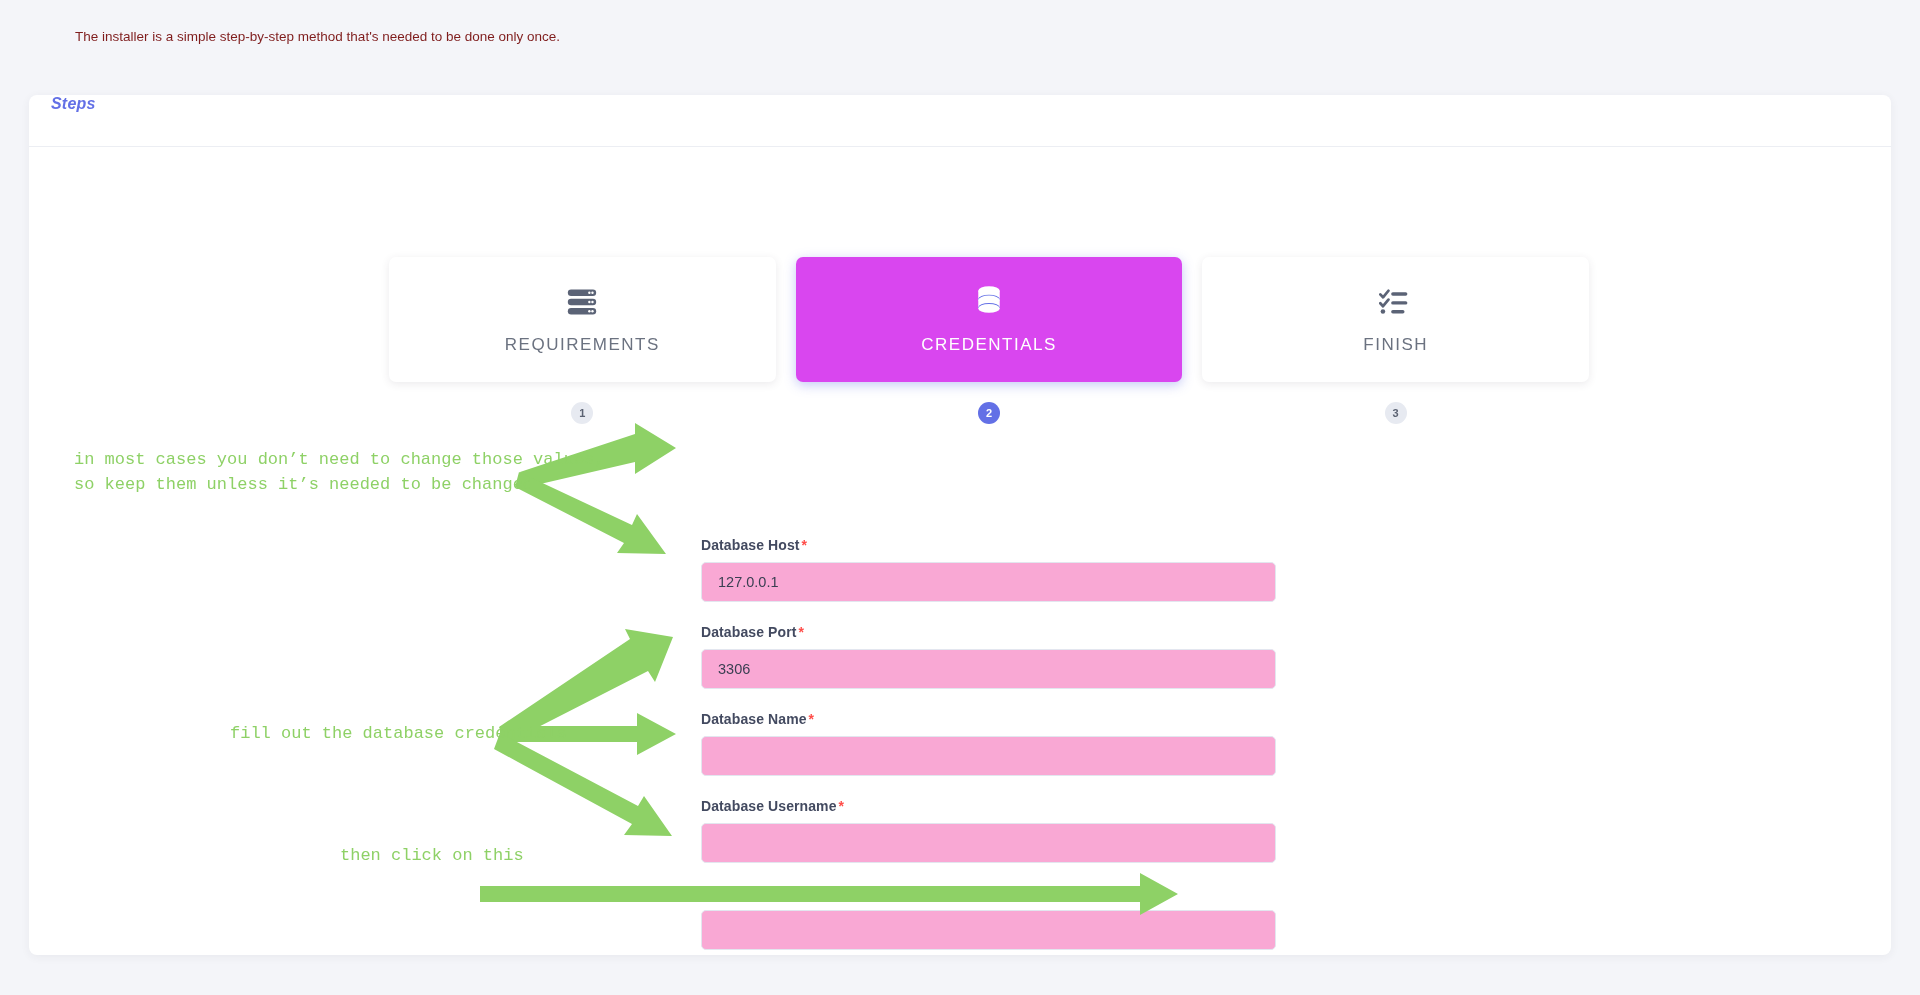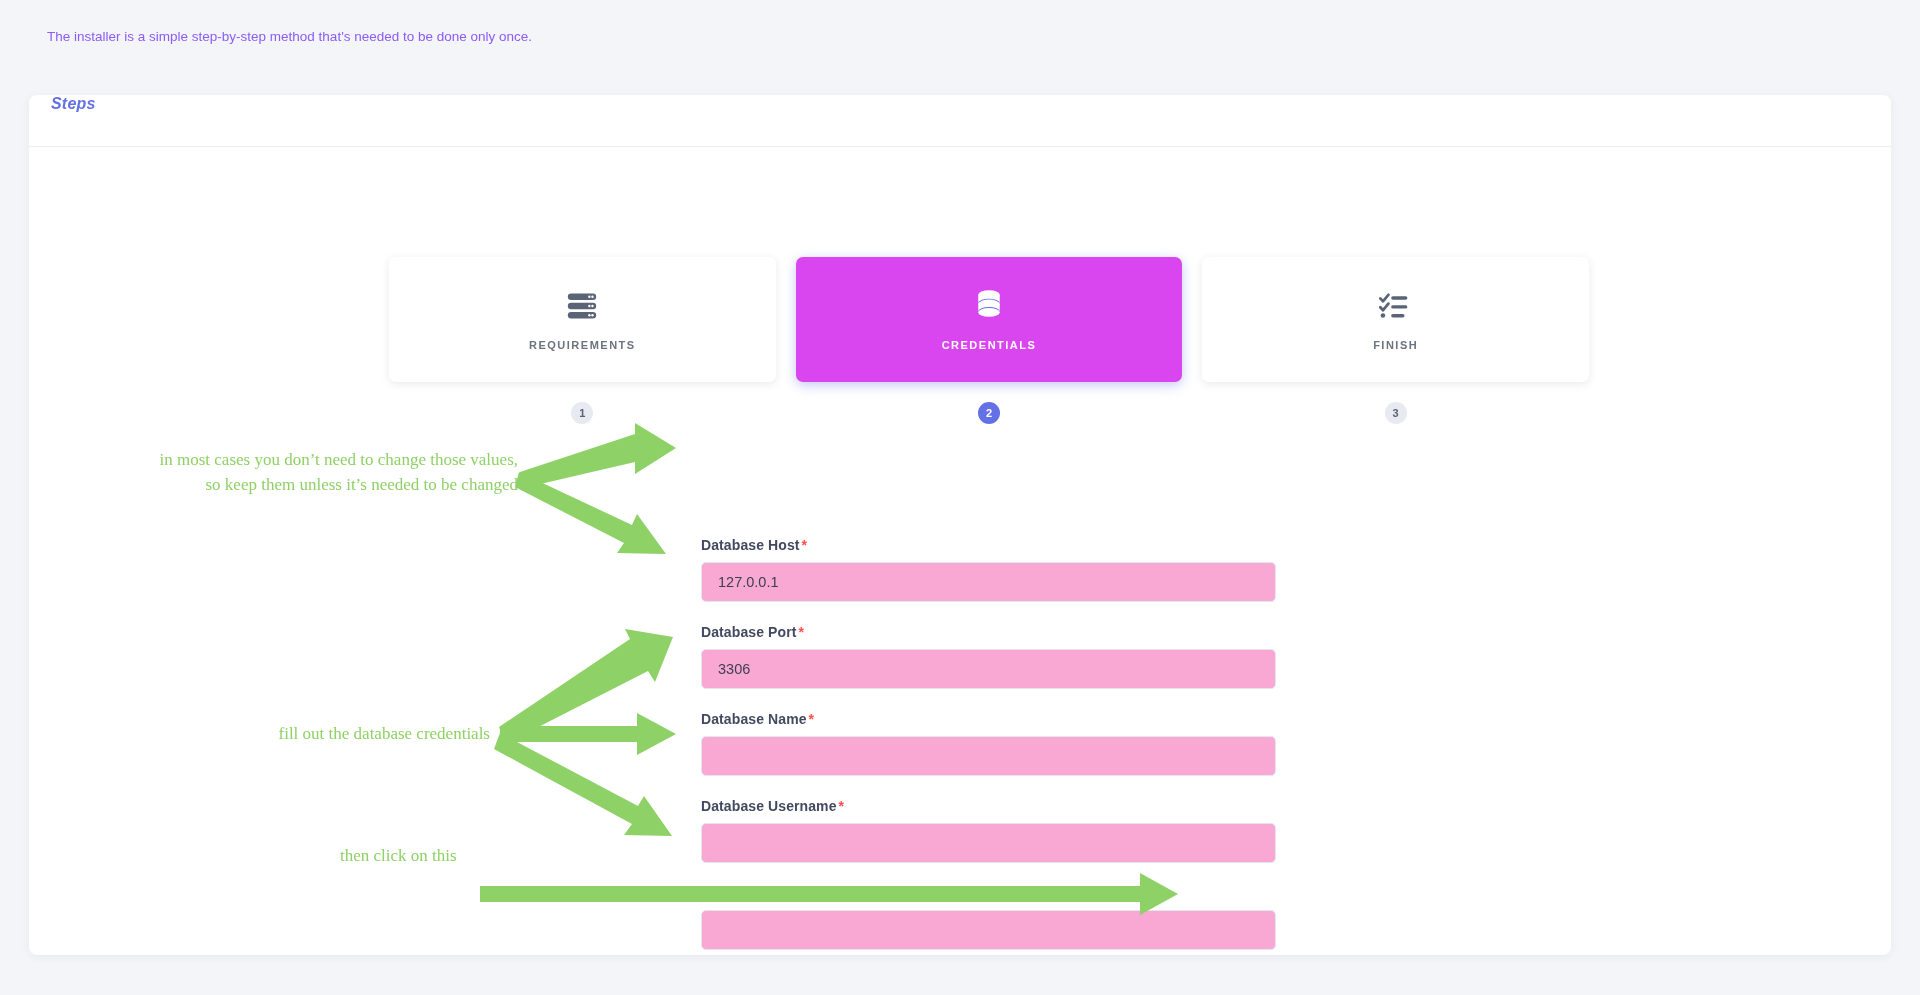--- a/index.html
+++ b/index.html
@@ -19,22 +19,22 @@
   .brand-pill {
     width: 30px; height: 9px; border-radius: 5px;
     background: #6370e6; display: block; flex: 0 0 auto;
     margin-top: 2px;
   }
   .page-title {
     font-size: 21px; font-weight: 600; color: #2f3349;
     letter-spacing: .1px; line-height: 1;
   }
   .page-sub {
-    margin-top: 14px; margin-left: 18px;
-    font-size: 13.5px; color: #8b5cf6; line-height: 1.4;
+    margin-top: 14px; margin-left: 46px;
+    font-size: 13.5px; color: #7f1d1d; line-height: 1.4;
   }
 
   
   .card {
     position: absolute; left: 29px; top: 95px;
     width: 1862px; height: 860px;
     background: #ffffff; border-radius: 8px;
     box-shadow: 0 2px 10px rgba(58,53,65,.06);
     overflow: hidden;
   }
@@ -62,21 +62,21 @@
     display: flex; flex-direction: column;
     align-items: center; justify-content: center;
     gap: 16px;
   }
   .step-card.active {
     background: #d946ef;
     box-shadow: 0 3px 12px rgba(99,112,230,.38);
   }
   .step-icon { height: 34px; display: flex; align-items: center; justify-content: center; }
   .step-label {
-    font-size: 11px; font-weight: 700; letter-spacing: 1.5px;
+    font-size: 17px; font-weight: 400; letter-spacing: 1.5px;
     color: #6b7280; text-transform: uppercase;
   }
   .step-card.active .step-label { color: #ffffff; }
 
   .nums-row {
     position: absolute; left: 360px; top: 255px;
     width: 1200px; display: flex; gap: 20px;
   }
   .num-cell { flex: 1 1 0; display: flex; justify-content: center; }
   .num-badge {
@@ -106,21 +106,21 @@
   .field-input::placeholder { color: #b6bbcb; }
 
   
   .anno-svg {
     position: absolute; left: 0; top: 0;
     width: 1920px; height: 995px;
     pointer-events: none;
   }
   .anno-text {
     position: absolute; color: #8ed166;
-    font-family: Liberation Serif, serif;
+    font-family: Liberation Mono, monospace;
     font-size: 17px; line-height: 1.45;
     white-space: pre; pointer-events: none;
   }
   #anno-1 { left: 74px; top: 448px; text-align: right; width: 444px; }
   #anno-2 { left: 230px; top: 722px; width: 260px; text-align: right; }
   #anno-3 { left: 340px; top: 844px; width: 150px; text-align: left; }
 </style>
 </head>
 <body>
 

